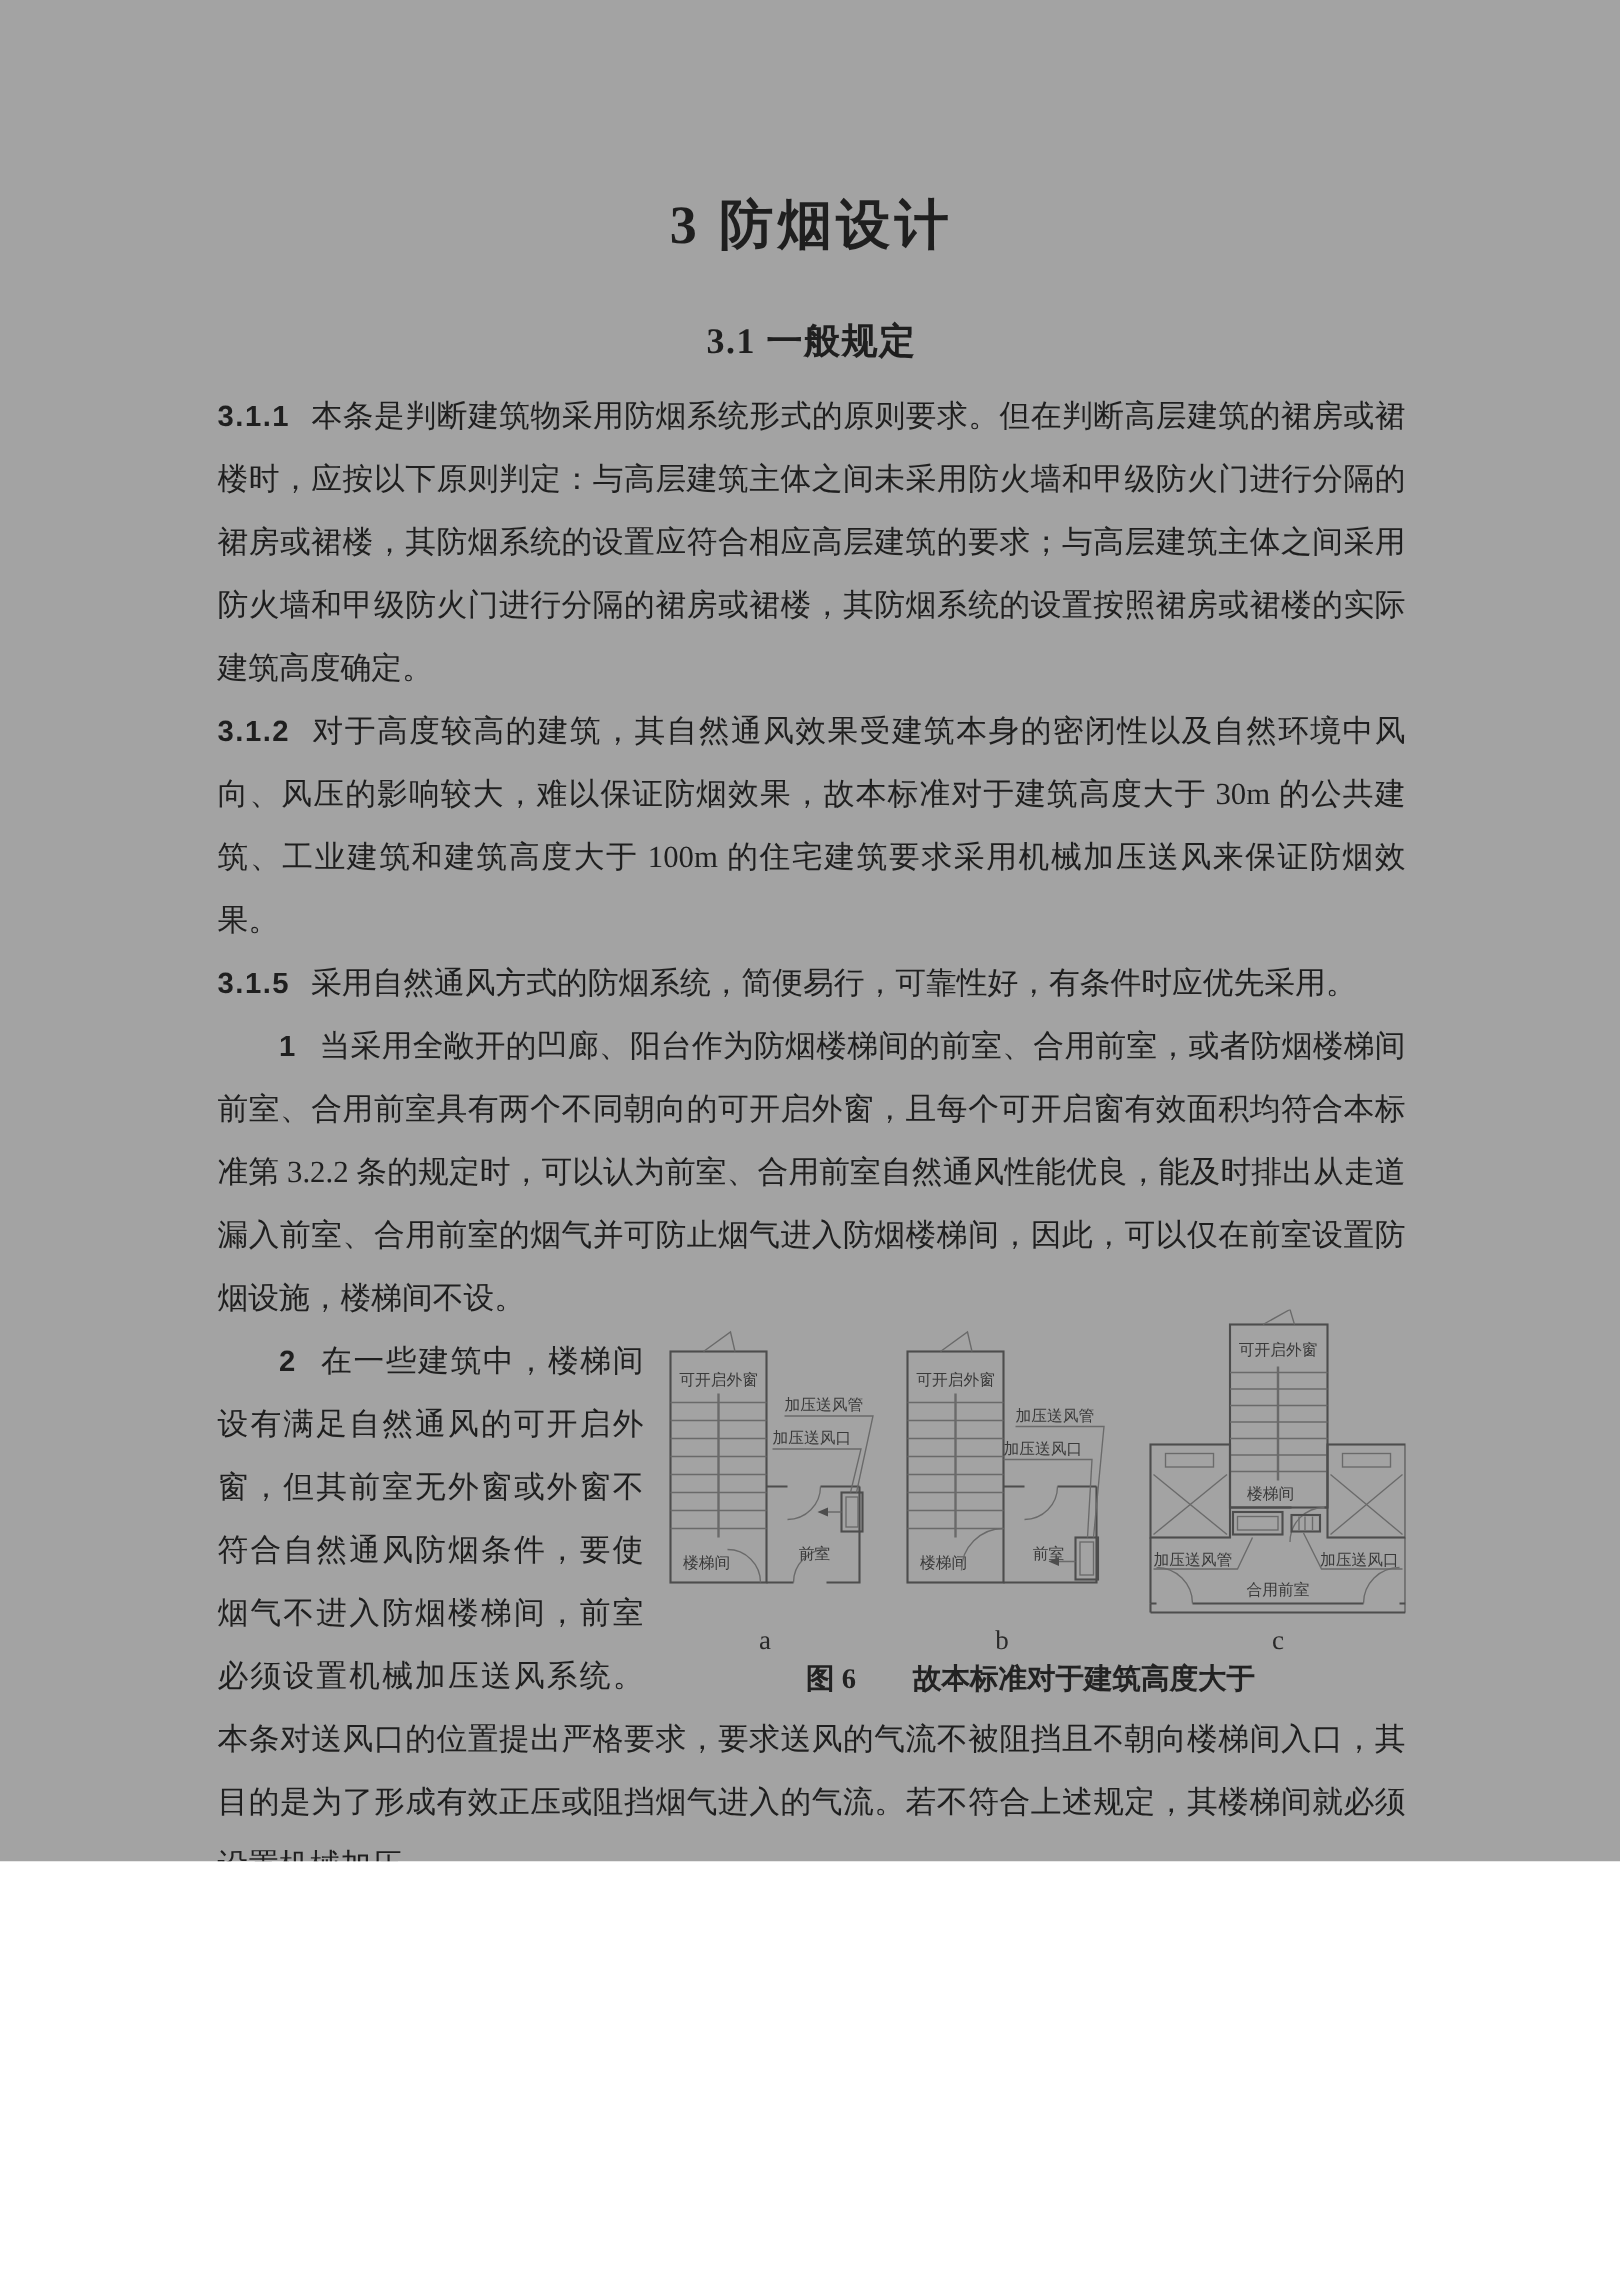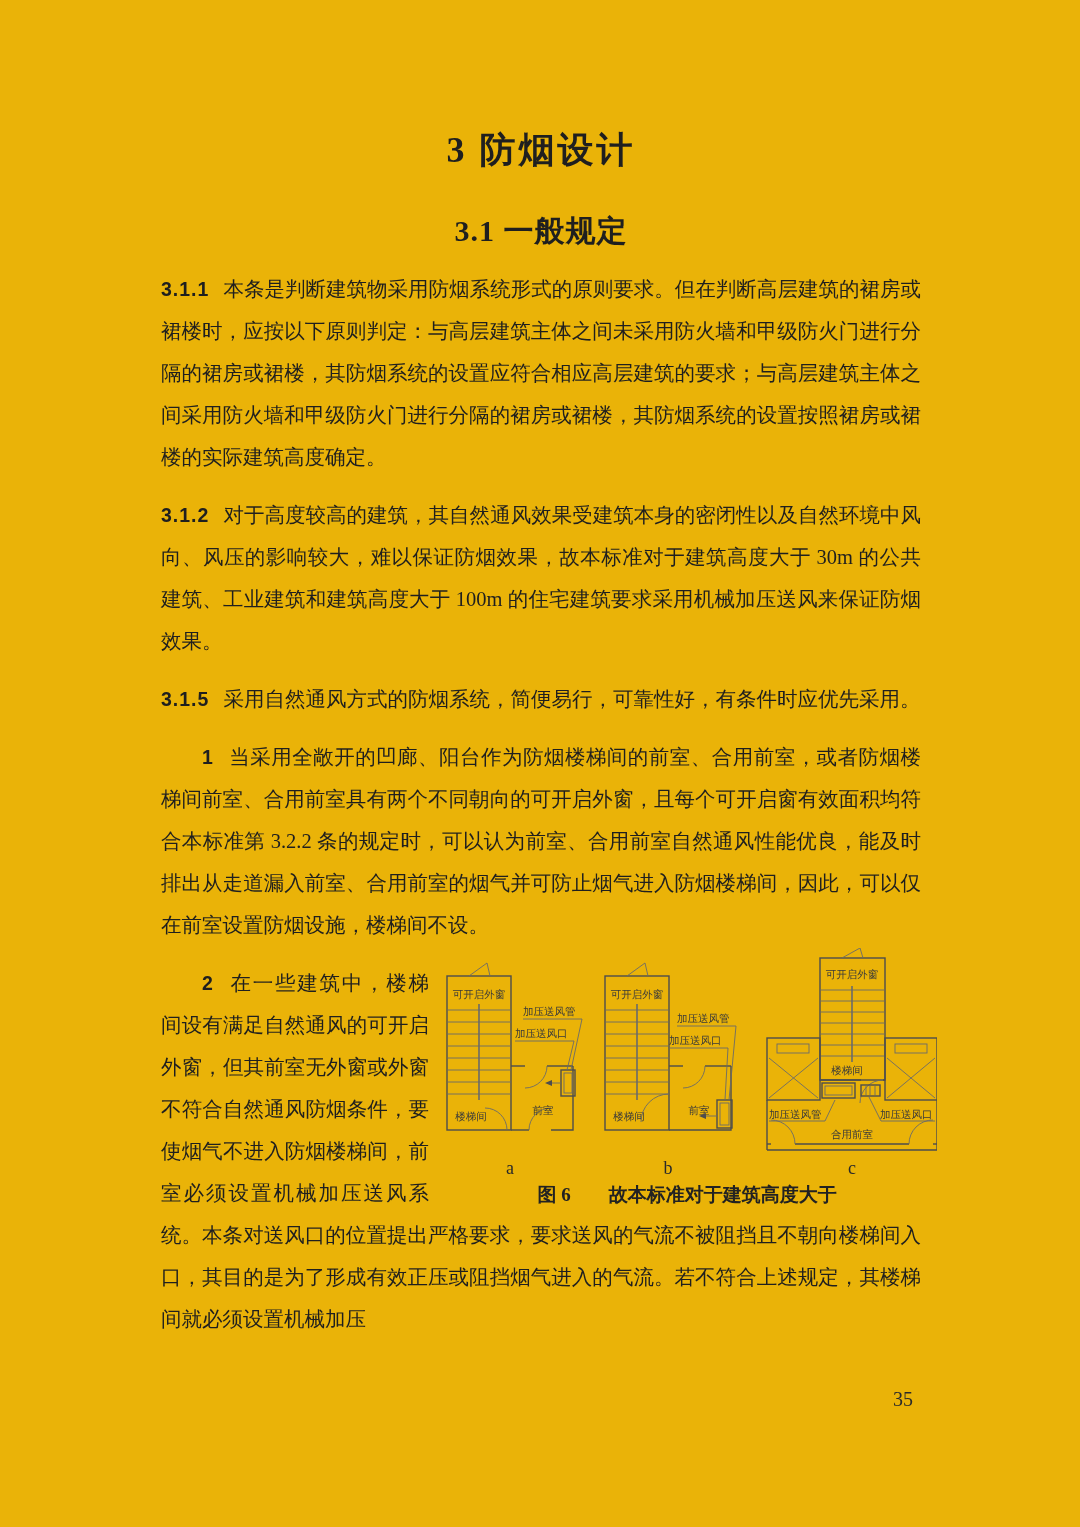--- a/index.html
+++ b/index.html
@@ -1,31 +1,31 @@
 <!DOCTYPE html>
 <html><head>
 <meta charset="utf-8">
 <style>
   html,body { margin:0; padding:0; background:#ffffff; }
   .page {
-    position:relative; width:1080px; height:1527px;
-    background:#eab308; color:#1f1f1f; overflow:hidden;
+    position:relative; width:1080px; height:1241px;
+    background:#a3a3a3; color:#1f1f1f; overflow:hidden;
     font-family:"Liberation Serif","DejaVu Serif",serif;
   }
   .content { position:absolute; left:145px; top:0; width:792px; }
   .doc-title {
     margin:126px 0 0 0; text-align:center;
     font-size:36px; font-weight:700; letter-spacing:3px;
   }
   .section-title {
     margin:36px 0 14px 0; text-align:center;
-    font-size:30px; font-weight:700; letter-spacing:1px;
+    font-size:24px; font-weight:700; letter-spacing:1px;
   }
   p.clause {
-    margin:16px; font-size:20.5px; line-height:42px;
+    margin:0; font-size:20.5px; line-height:42px;
     text-align:justify; text-justify:inter-ideograph;
   }
   p.clause.item { text-indent:2em; }
   .clause-num {
     font-weight:700; font-family:"Liberation Sans","DejaVu Sans",sans-serif;
     font-size:19.5px; margin-right:14px; letter-spacing:1px;
   }
   .item-num {
     font-weight:700; font-family:"Liberation Sans","DejaVu Sans",sans-serif;
     font-size:19.5px; margin-right:16px;

